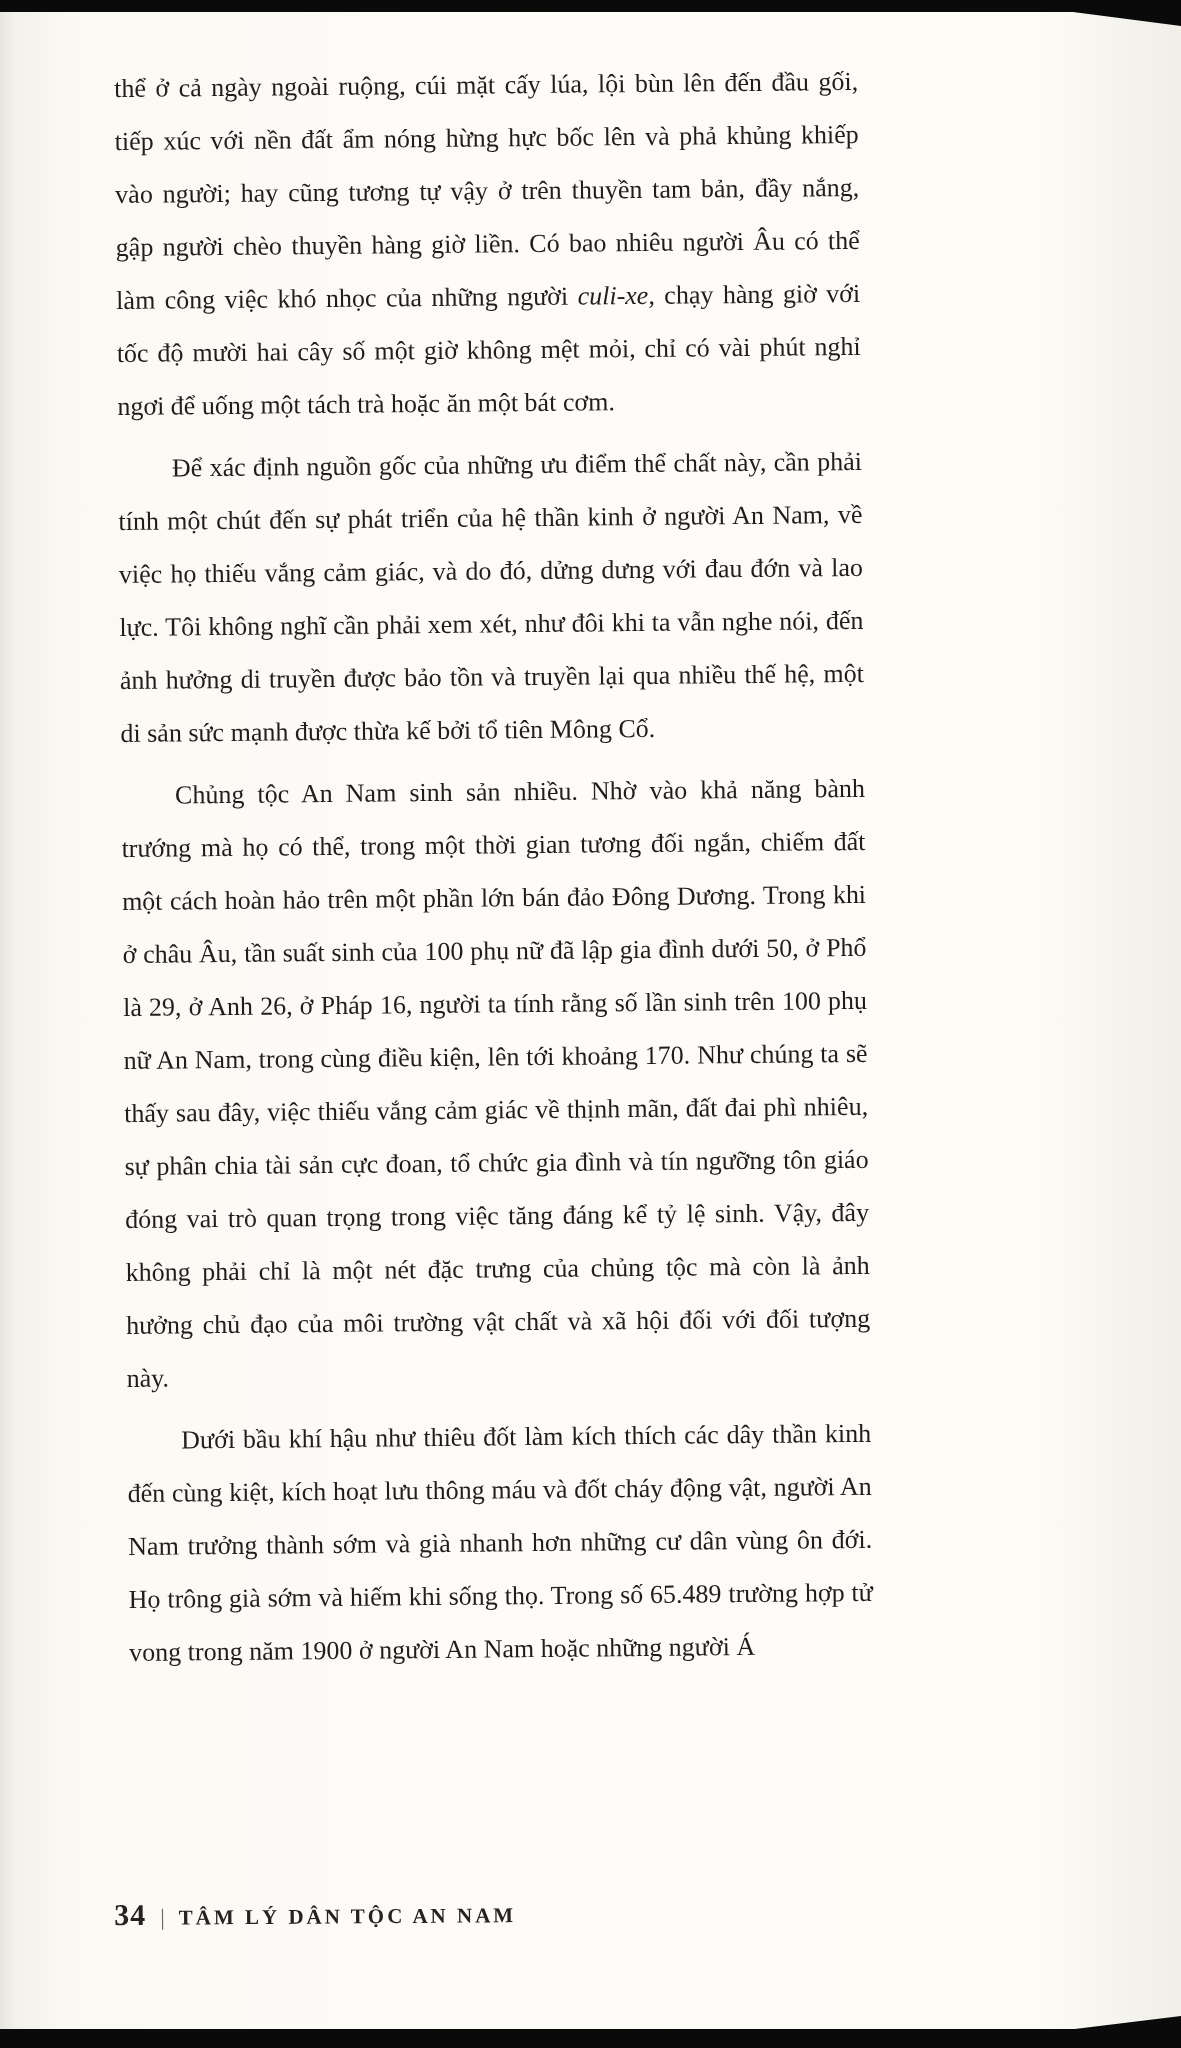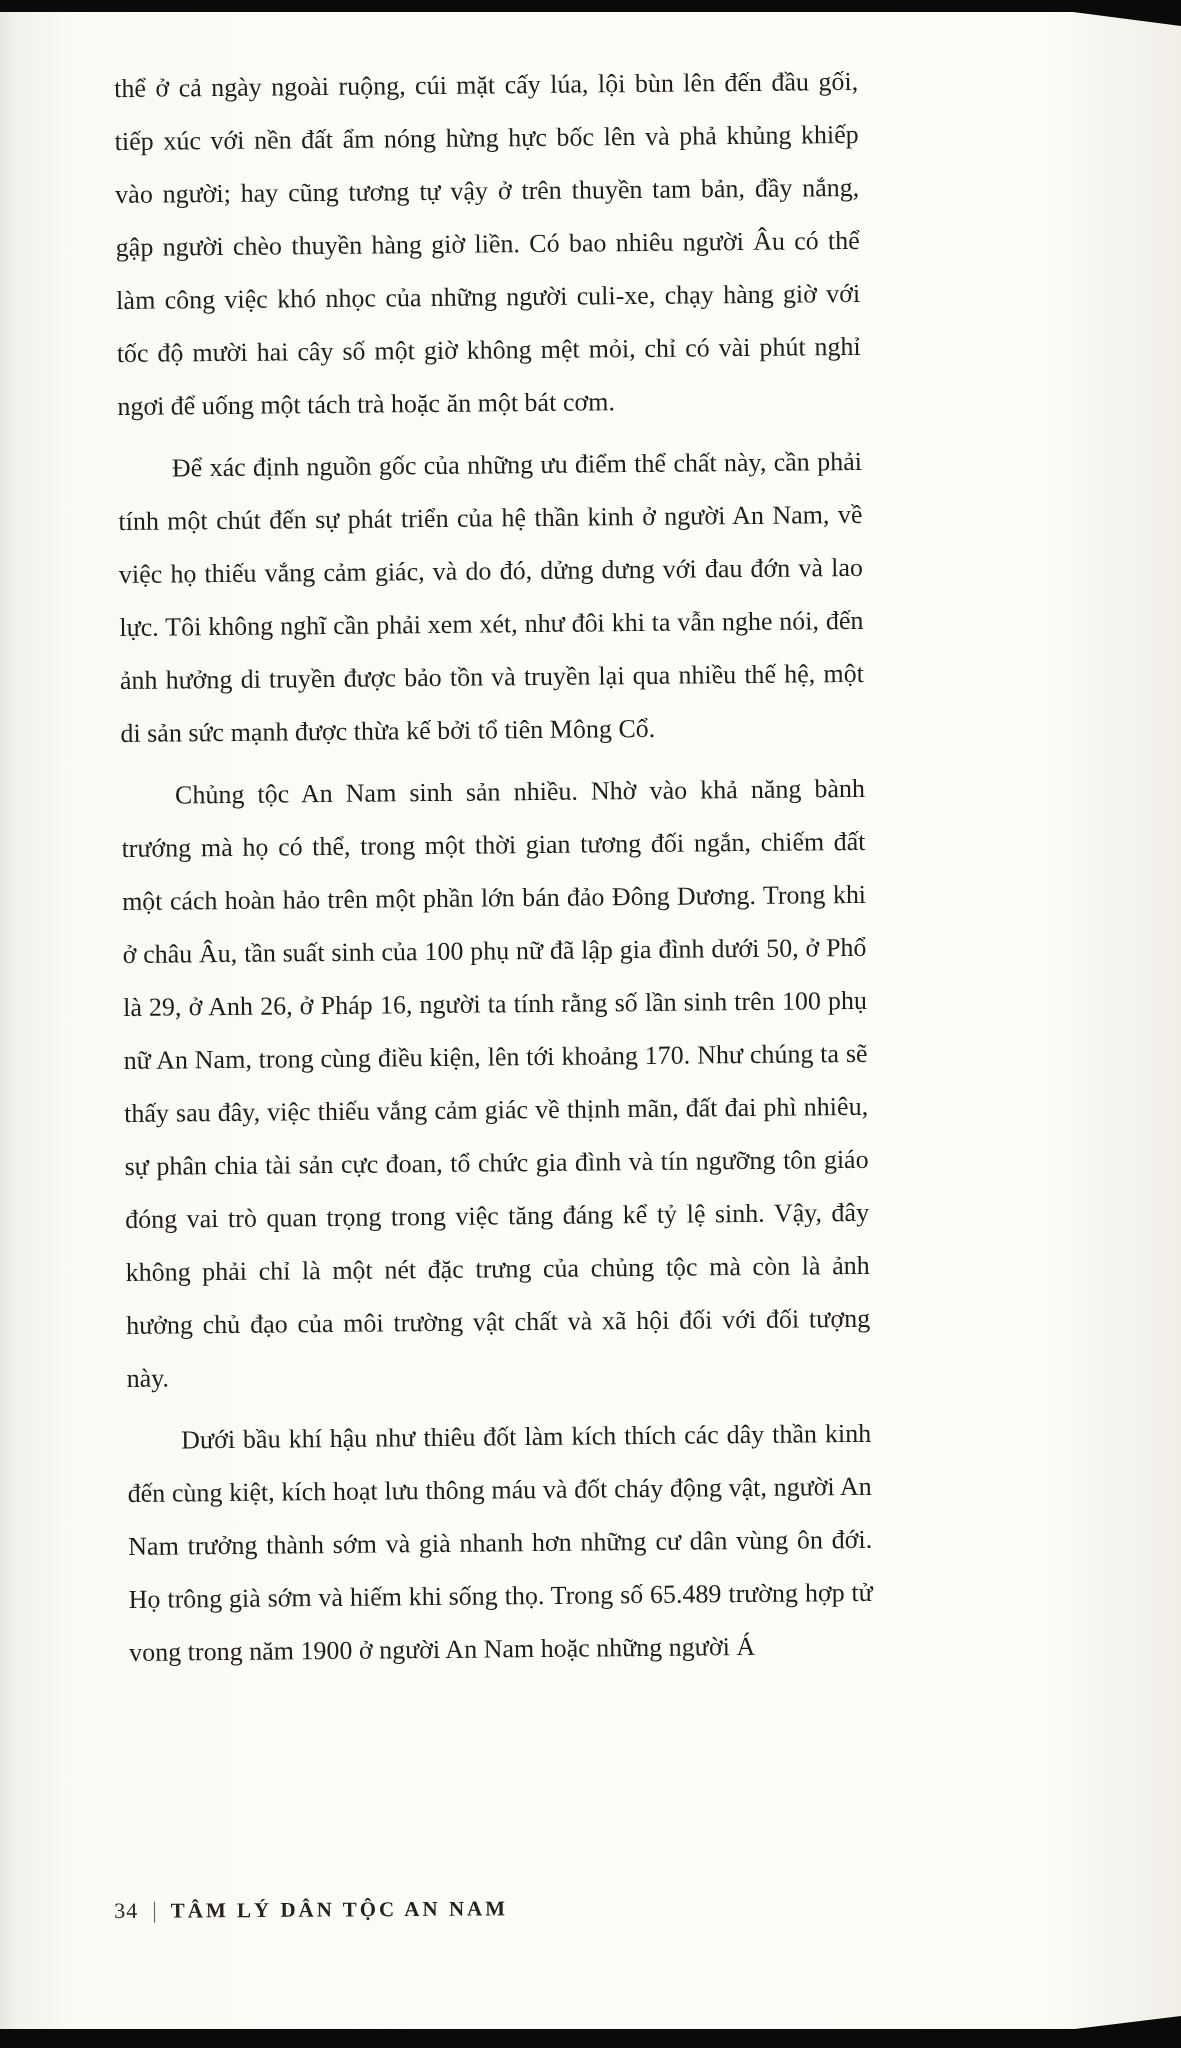--- a/index.html
+++ b/index.html
@@ -42,36 +42,36 @@
     width: 744px;
     transform: rotate(-0.55deg);
     transform-origin: left top;
     color: #201d1a;
     font-size: 26px;
     line-height: 53px;
     text-align: justify;
   }
   .para { margin-bottom: 9px; }
   .para.indent { text-indent: 54px; }
-  .italic { }
+  .italic { font-style: italic; }
   .footer {
     position: absolute;
     left: 114px;
     top: 1898px;
     transform: rotate(-0.4deg);
     transform-origin: left top;
     display: flex;
     align-items: baseline;
     gap: 14px;
     color: #262220;
     white-space: nowrap;
   }
   .pagenum {
-    font-size: 22px;
-    font-weight: 400;
+    font-size: 30px;
+    font-weight: 700;
     letter-spacing: 1px;
   }
   .sep {
     font-size: 23px;
     color: #6b6661;
   }
   .booktitle {
     font-size: 21px;
     font-weight: 700;
     letter-spacing: 3px;

